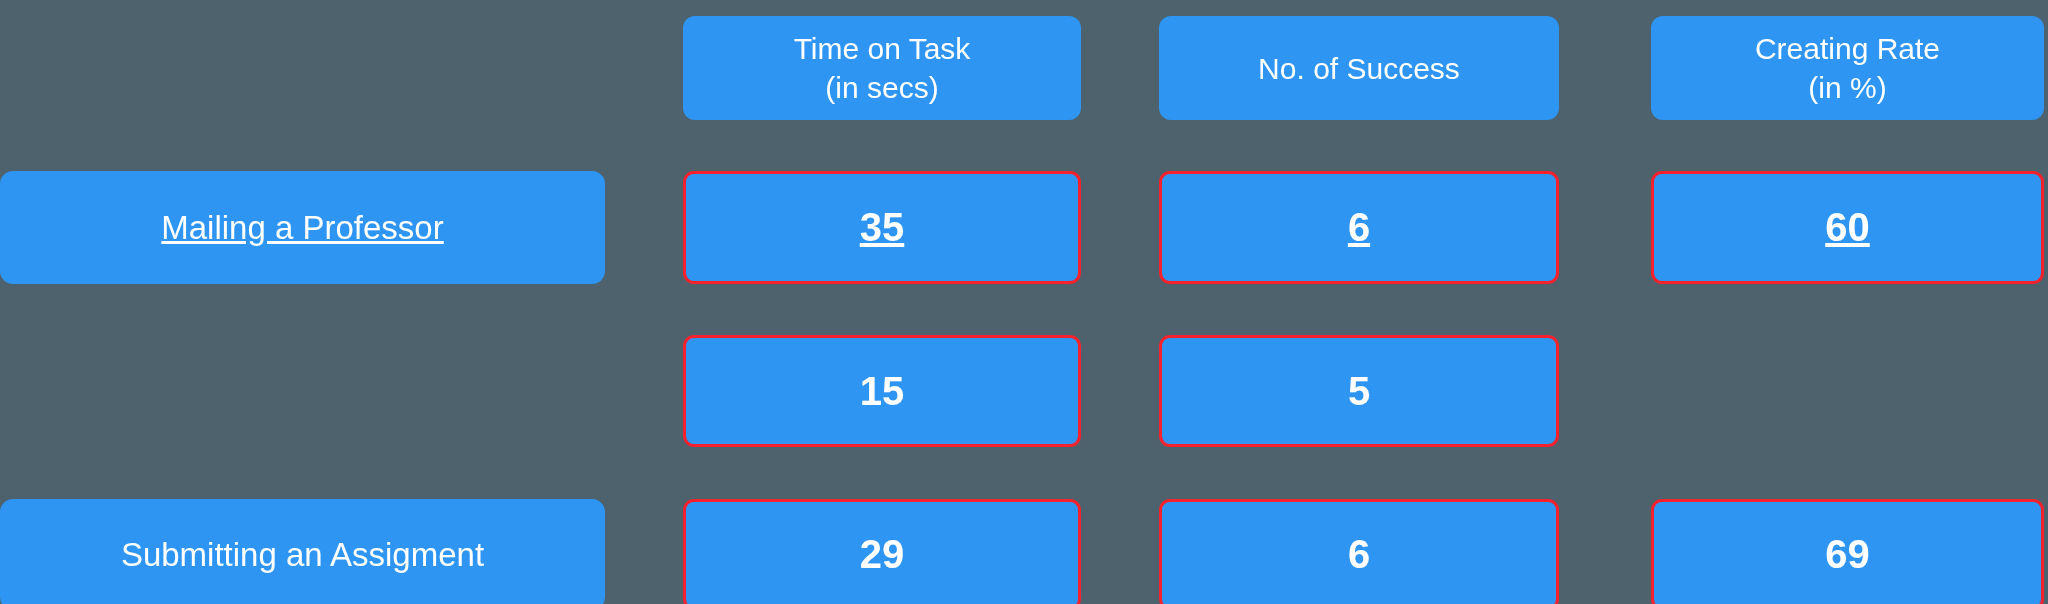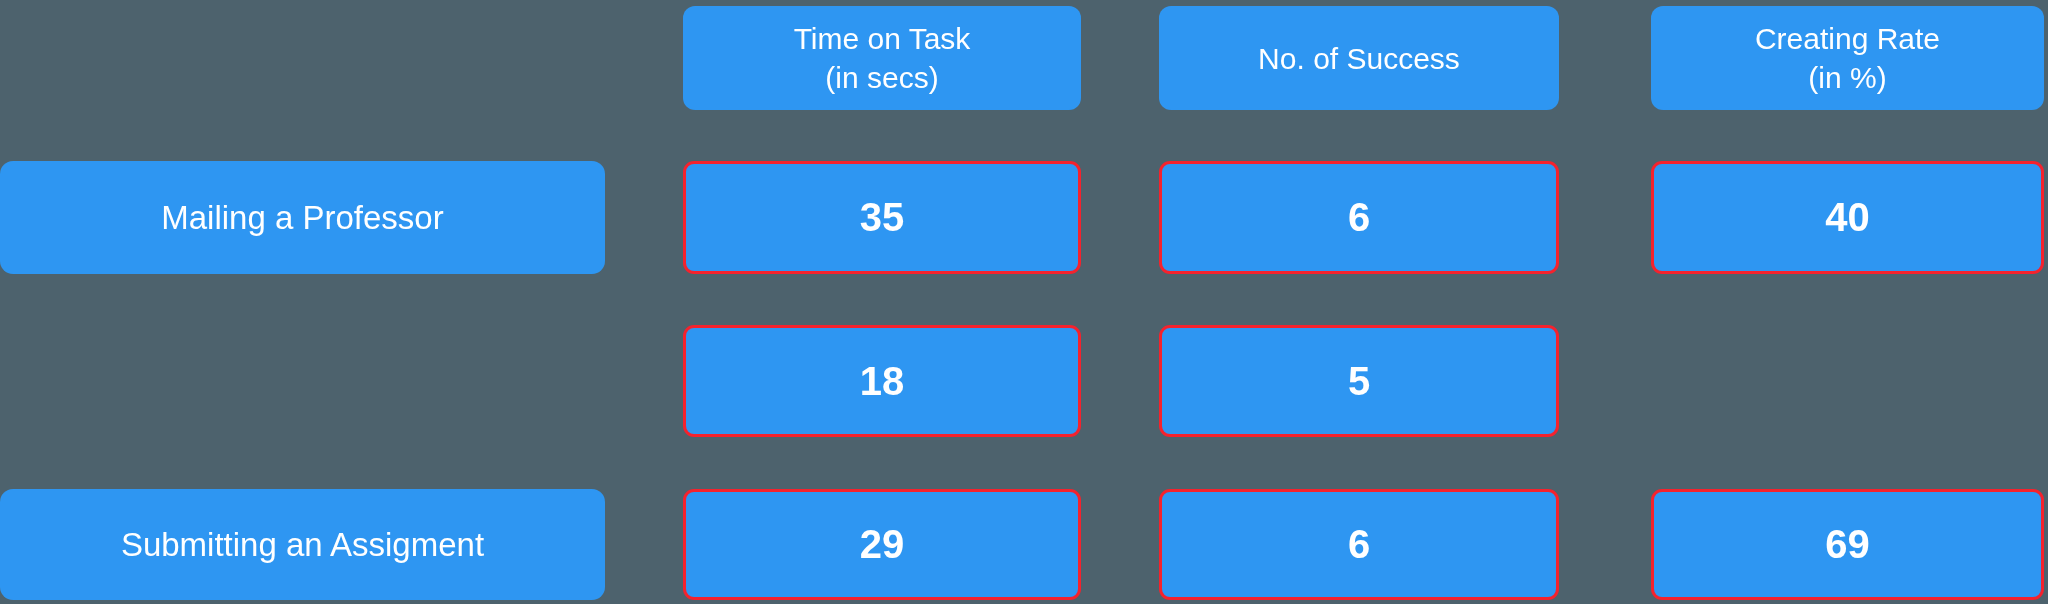--- a/index.html
+++ b/index.html
@@ -12,34 +12,34 @@
   body{
     width:2048px;height:604px;
     background:var(--bg);
     font-family:"Liberation Sans", sans-serif;
     overflow:hidden;
   }
   .canvas{
     position:relative;
     width:2048px;height:604px;
     box-sizing:border-box;
-    padding-top:6px;
+    padding-top:16px;
     border-radius:19px;
   }
   .grid{
     display:grid;
     grid-template-columns:605px 78px 398px 78px 400px 92px 393px;
     grid-template-rows:104px 51px 113px 51px 112px 52px 111px;
   }
   .c1{grid-column:1;}
   .c2{grid-column:3;}
   .c3{grid-column:5;}
   .c4{grid-column:7;}
   .r1{grid-row:1;}
-  .r2{grid-row:3;}
+  .r2{grid-row:3;text-decoration:underline;}
   .r3{grid-row:5;}
   .r4{grid-row:7;}
   .box{
     background:var(--blue);
     color:var(--text);
     border-radius:11px;
     display:flex;
     flex-direction:column;
     align-items:center;
     justify-content:center;
@@ -86,25 +86,25 @@
     <div class="box label-box c1 r2">
       <span>Mailing a Professor</span>
     </div>
     <div class="box value-box c2 r2">
       <span>35</span>
     </div>
     <div class="box value-box c3 r2">
       <span>6</span>
     </div>
     <div class="box value-box c4 r2">
-      <span>40</span>
+      <span>60</span>
     </div>
 
     <div class="box value-box c2 r3">
-      <span>18</span>
+      <span>15</span>
     </div>
     <div class="box value-box c3 r3">
       <span>5</span>
     </div>
 
     <div class="box label-box c1 r4">
       <span>Submitting an Assigment</span>
     </div>
     <div class="box value-box c2 r4">
       <span>29</span>

